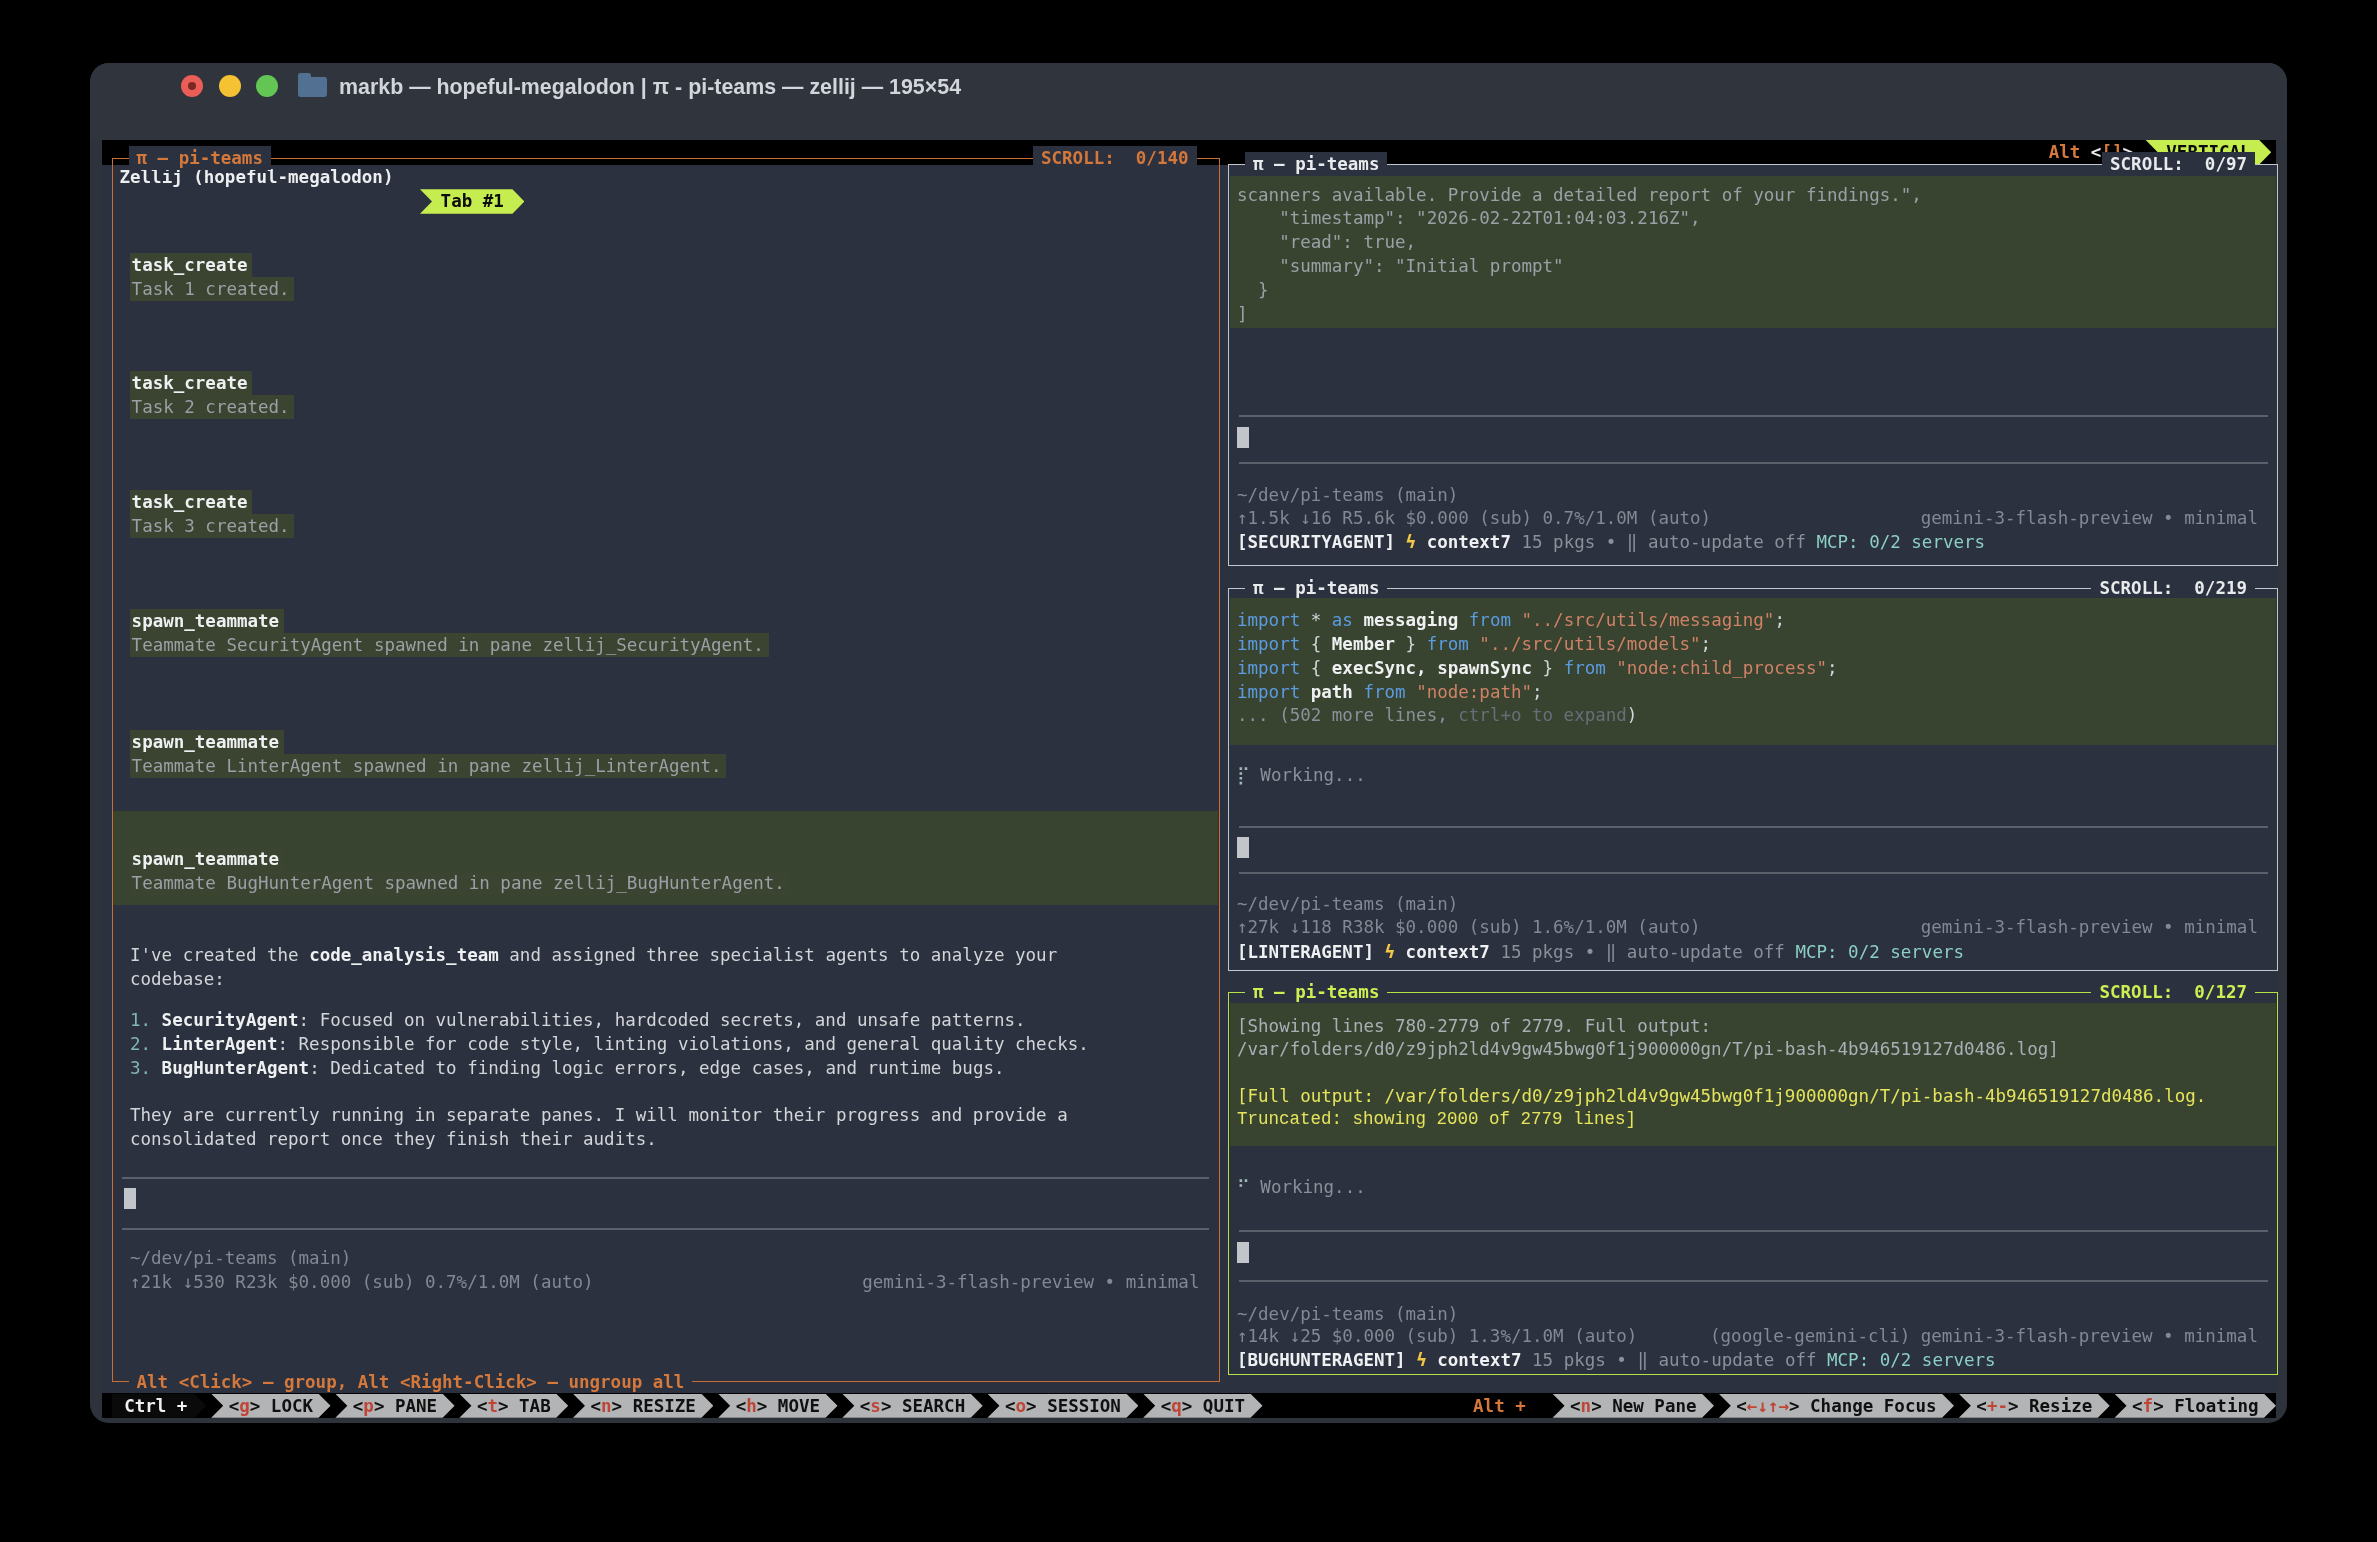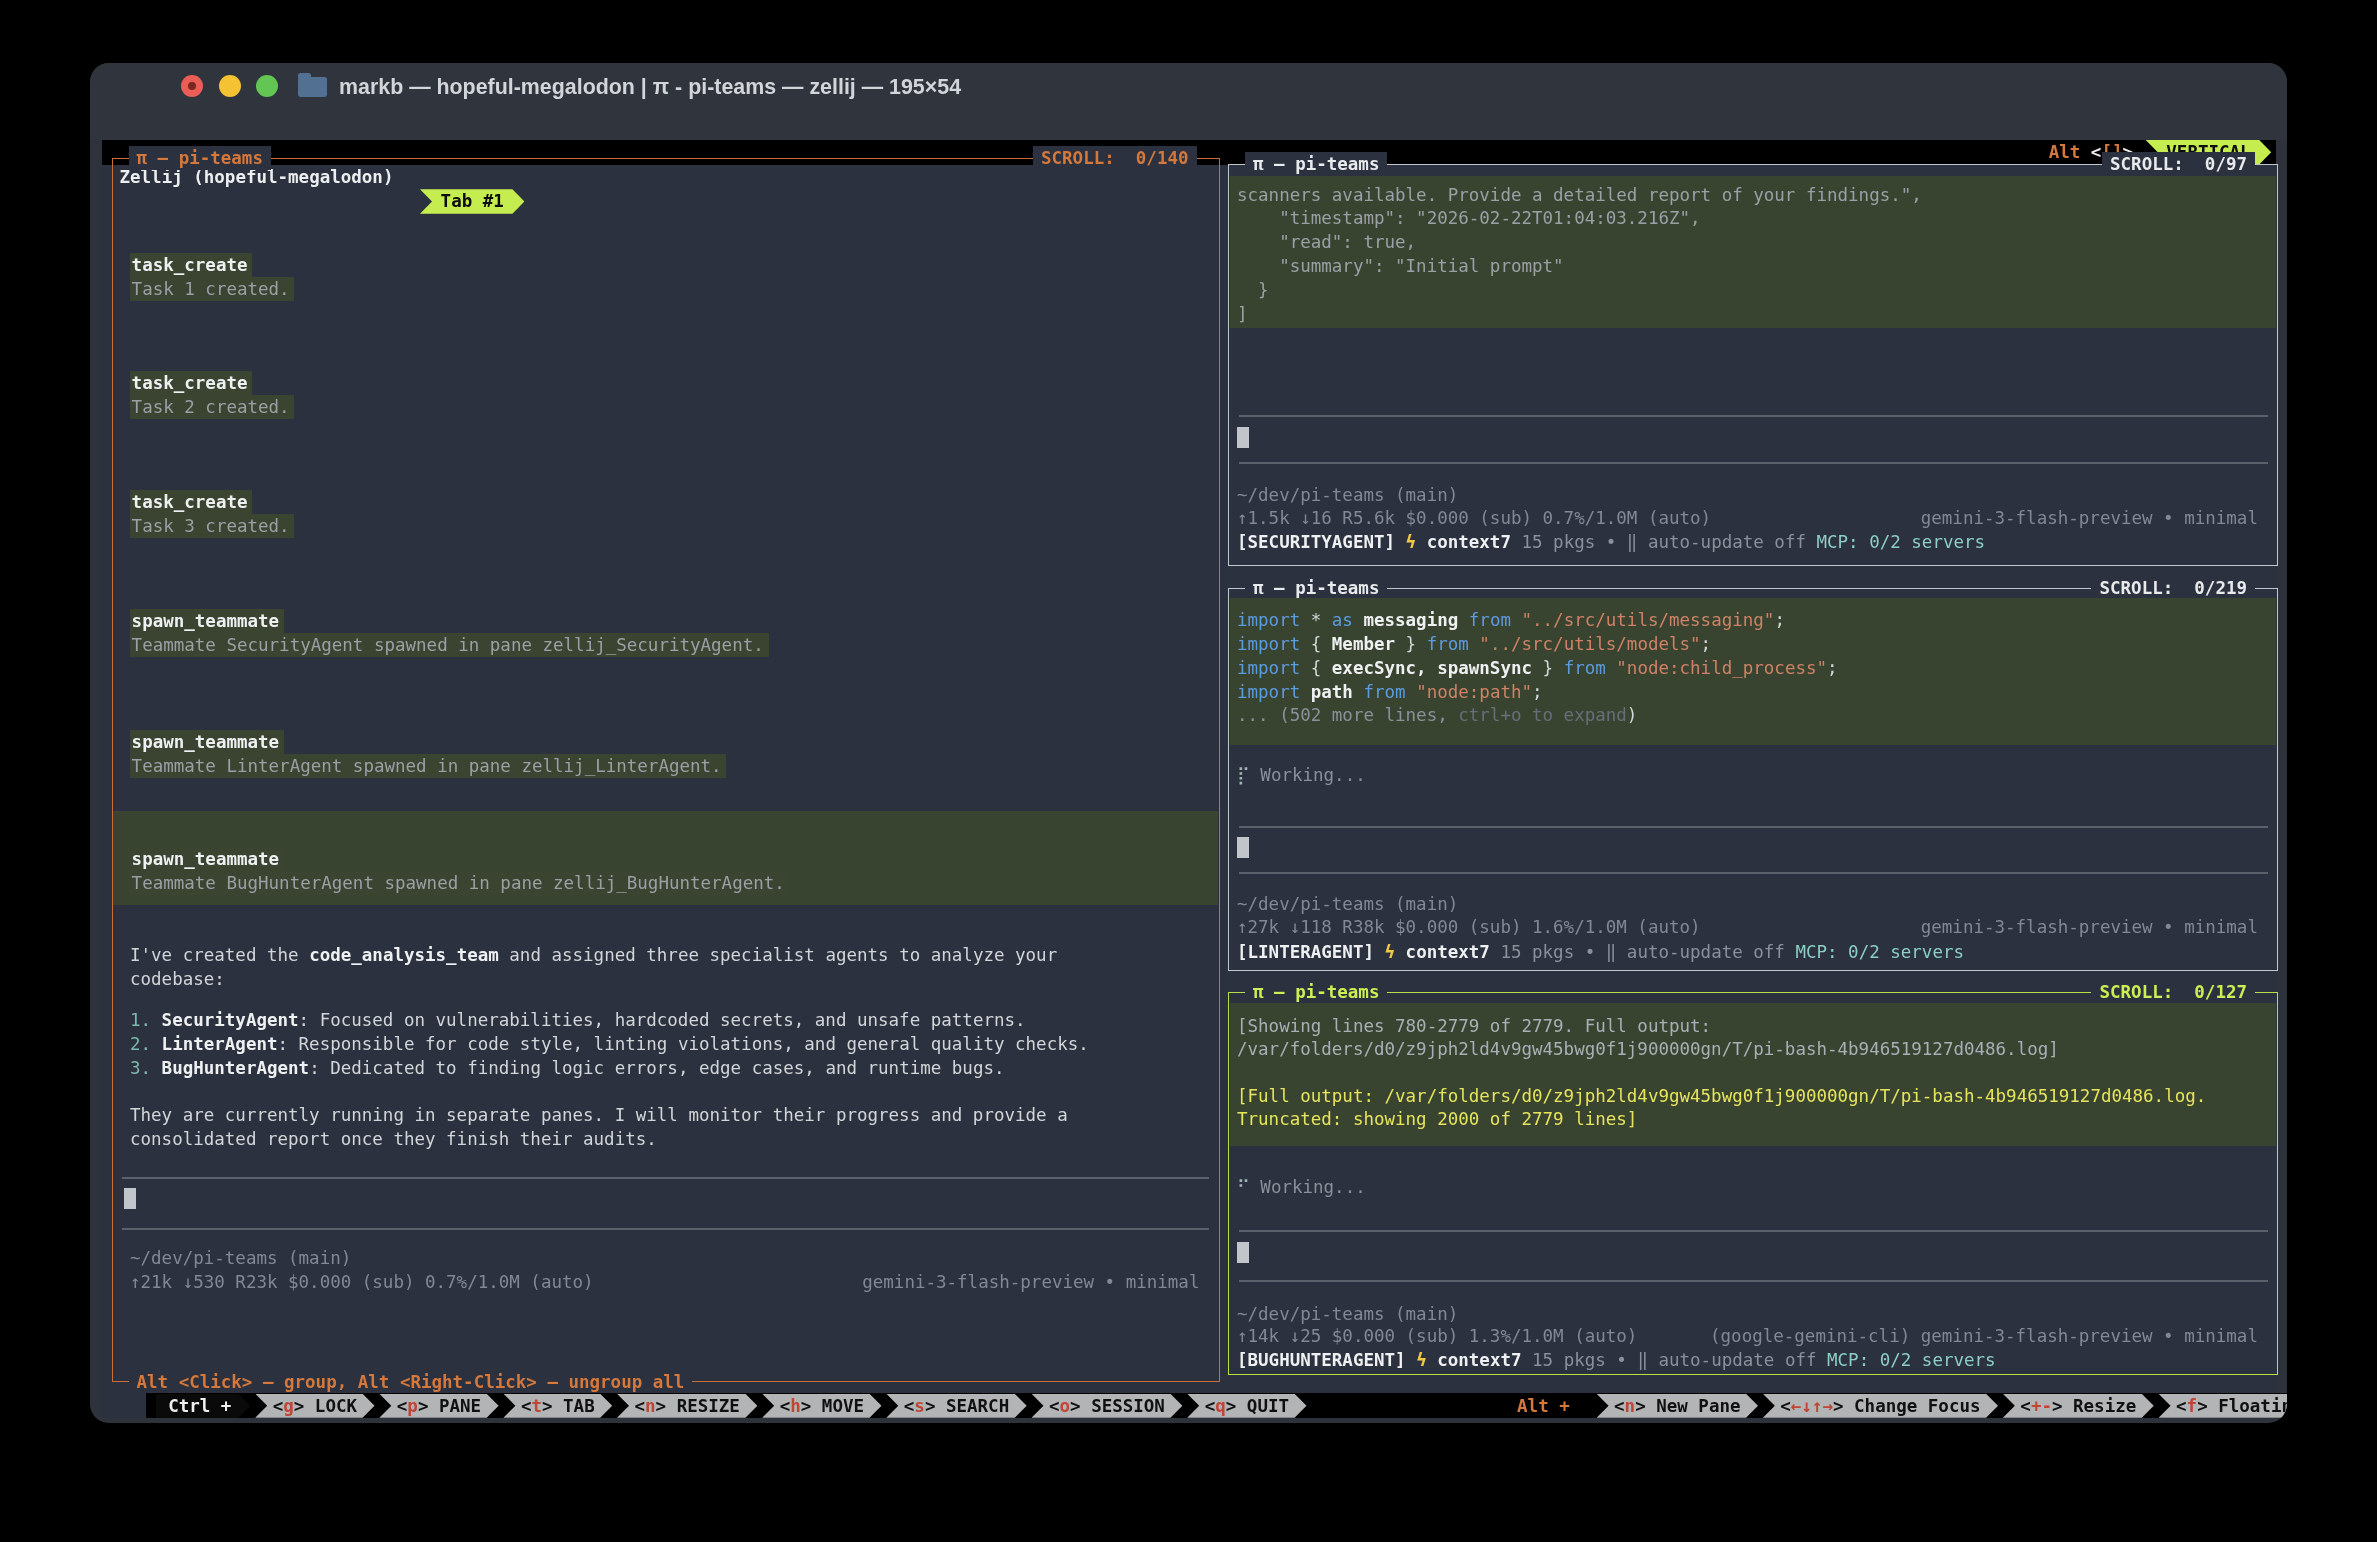--- a/index.html
+++ b/index.html
@@ -52,21 +52,21 @@
   
   .tk-w{color:#d3d6d9;} .tk-b{color:#eef0f2;font-weight:bold;}
   .tk-dim{color:#8a919b;} .tk-dim2{color:#686e78;}
   .tk-teal{color:#8ccfc5;} .tk-kw{color:#5b9be0;}
   .tk-str{color:#cf8266;} .tk-num{color:#7fb8ae;}
   .tk-bolt{color:#f2c744;font-weight:bold;} .tk-spin{color:#9fb6b4;}
   .tk-red{color:#c04535;font-weight:bold;} .tk-blk{color:#101010;}
   .tk-orangeb{color:#d4783c;font-weight:bold;} .tk-wb{color:#e8eaec;font-weight:bold;}
 
   
-  .keybar{position:absolute;left:0;top:1253px;width:100%;height:25.4px;background:#000;display:flex;align-items:center;gap:4.8px;padding-left:9.5px;box-sizing:border-box;font-size:17.5px;font-weight:bold;white-space:pre;margin-left:44px;}
+  .keybar{position:absolute;left:0;top:1253px;width:100%;height:25.4px;background:#000;display:flex;align-items:center;gap:4.8px;padding-left:9.5px;box-sizing:border-box;font-size:17.5px;font-weight:bold;white-space:pre;}
   .seg{height:24px;line-height:24px;background:#b2b4b6;padding:0 17.5px;clip-path:polygon(0 0,calc(100% - 12px) 0,100% 50%,calc(100% - 12px) 100%,0 100%,12px 50%);}
   .seg.first{background:#0a0a0a;color:#f0f0f0;clip-path:polygon(0 0,calc(100% - 12px) 0,100% 50%,calc(100% - 12px) 100%,0 100%);padding:0 19px 0 12.7px;}
   .seg.alt{background:transparent;clip-path:none;color:#d4783c;margin-left:auto;padding:0 22px;}
 </style>
 </head>
 <body>
 
 <div class="stage">
   <div class="window">
     <div class="titlebar">
@@ -161,21 +161,21 @@
         <div class="row" style="top:351px;"><span class="tk-b">[LINTERAGENT] </span><span class="tk-bolt">ϟ </span><span class="tk-b">context7</span><span class="tk-dim"> 15 pkgs • ‖ auto-update off </span><span class="tk-teal">MCP: 0/2 servers</span></div>
       </div>
 
       <div class="pane r3">
         <span class="ptitle g">π — pi-teams</span>
         <span class="pscroll g">SCROLL:  0/127</span>
         <div class="cblock" style="top:9.5px;height:143px;"></div>
         <div class="row show" style="top:20.6px;">[Showing lines 780-2779 of 2779. Full output:</div>
         <div class="row show" style="top:44px;">/var/folders/d0/z9jph2ld4v9gw45bwg0f1j900000gn/T/pi-bash-4b946519127d0486.log]</div>
         <div class="row yellow" style="top:91px;">[Full output: /var/folders/d0/z9jph2ld4v9gw45bwg0f1j900000gn/T/pi-bash-4b946519127d0486.log.</div>
-        <div class="row yellow" style="top:114px;">Truncated: showing 2000 of 2779 lines]</div>
+        <div class="row yellow" style="top:114px;font-family:Liberation Mono, monospace;">Truncated: showing 2000 of 2779 lines]</div>
         <div class="row" style="top:182px;"><span class="tk-spin">⠋ </span><span class="tk-dim">Working...</span></div>
         <div class="sep" style="top:237px;"></div>
         <div class="cursor" style="top:249px;"></div>
         <div class="sep" style="top:287px;"></div>
         <div class="row dim" style="top:309px;">~/dev/pi-teams (main)</div>
         <div class="row dim" style="top:331px;"><span>↑14k ↓25 $0.000 (sub) 1.3%/1.0M (auto)</span><span class="right">(google-gemini-cli) gemini-3-flash-preview • minimal</span></div>
         <div class="row" style="top:355px;"><span class="tk-b">[BUGHUNTERAGENT] </span><span class="tk-bolt">ϟ </span><span class="tk-b">context7</span><span class="tk-dim"> 15 pkgs • ‖ auto-update off </span><span class="tk-teal">MCP: 0/2 servers</span></div>
       </div>
 
       <div class="keybar">

